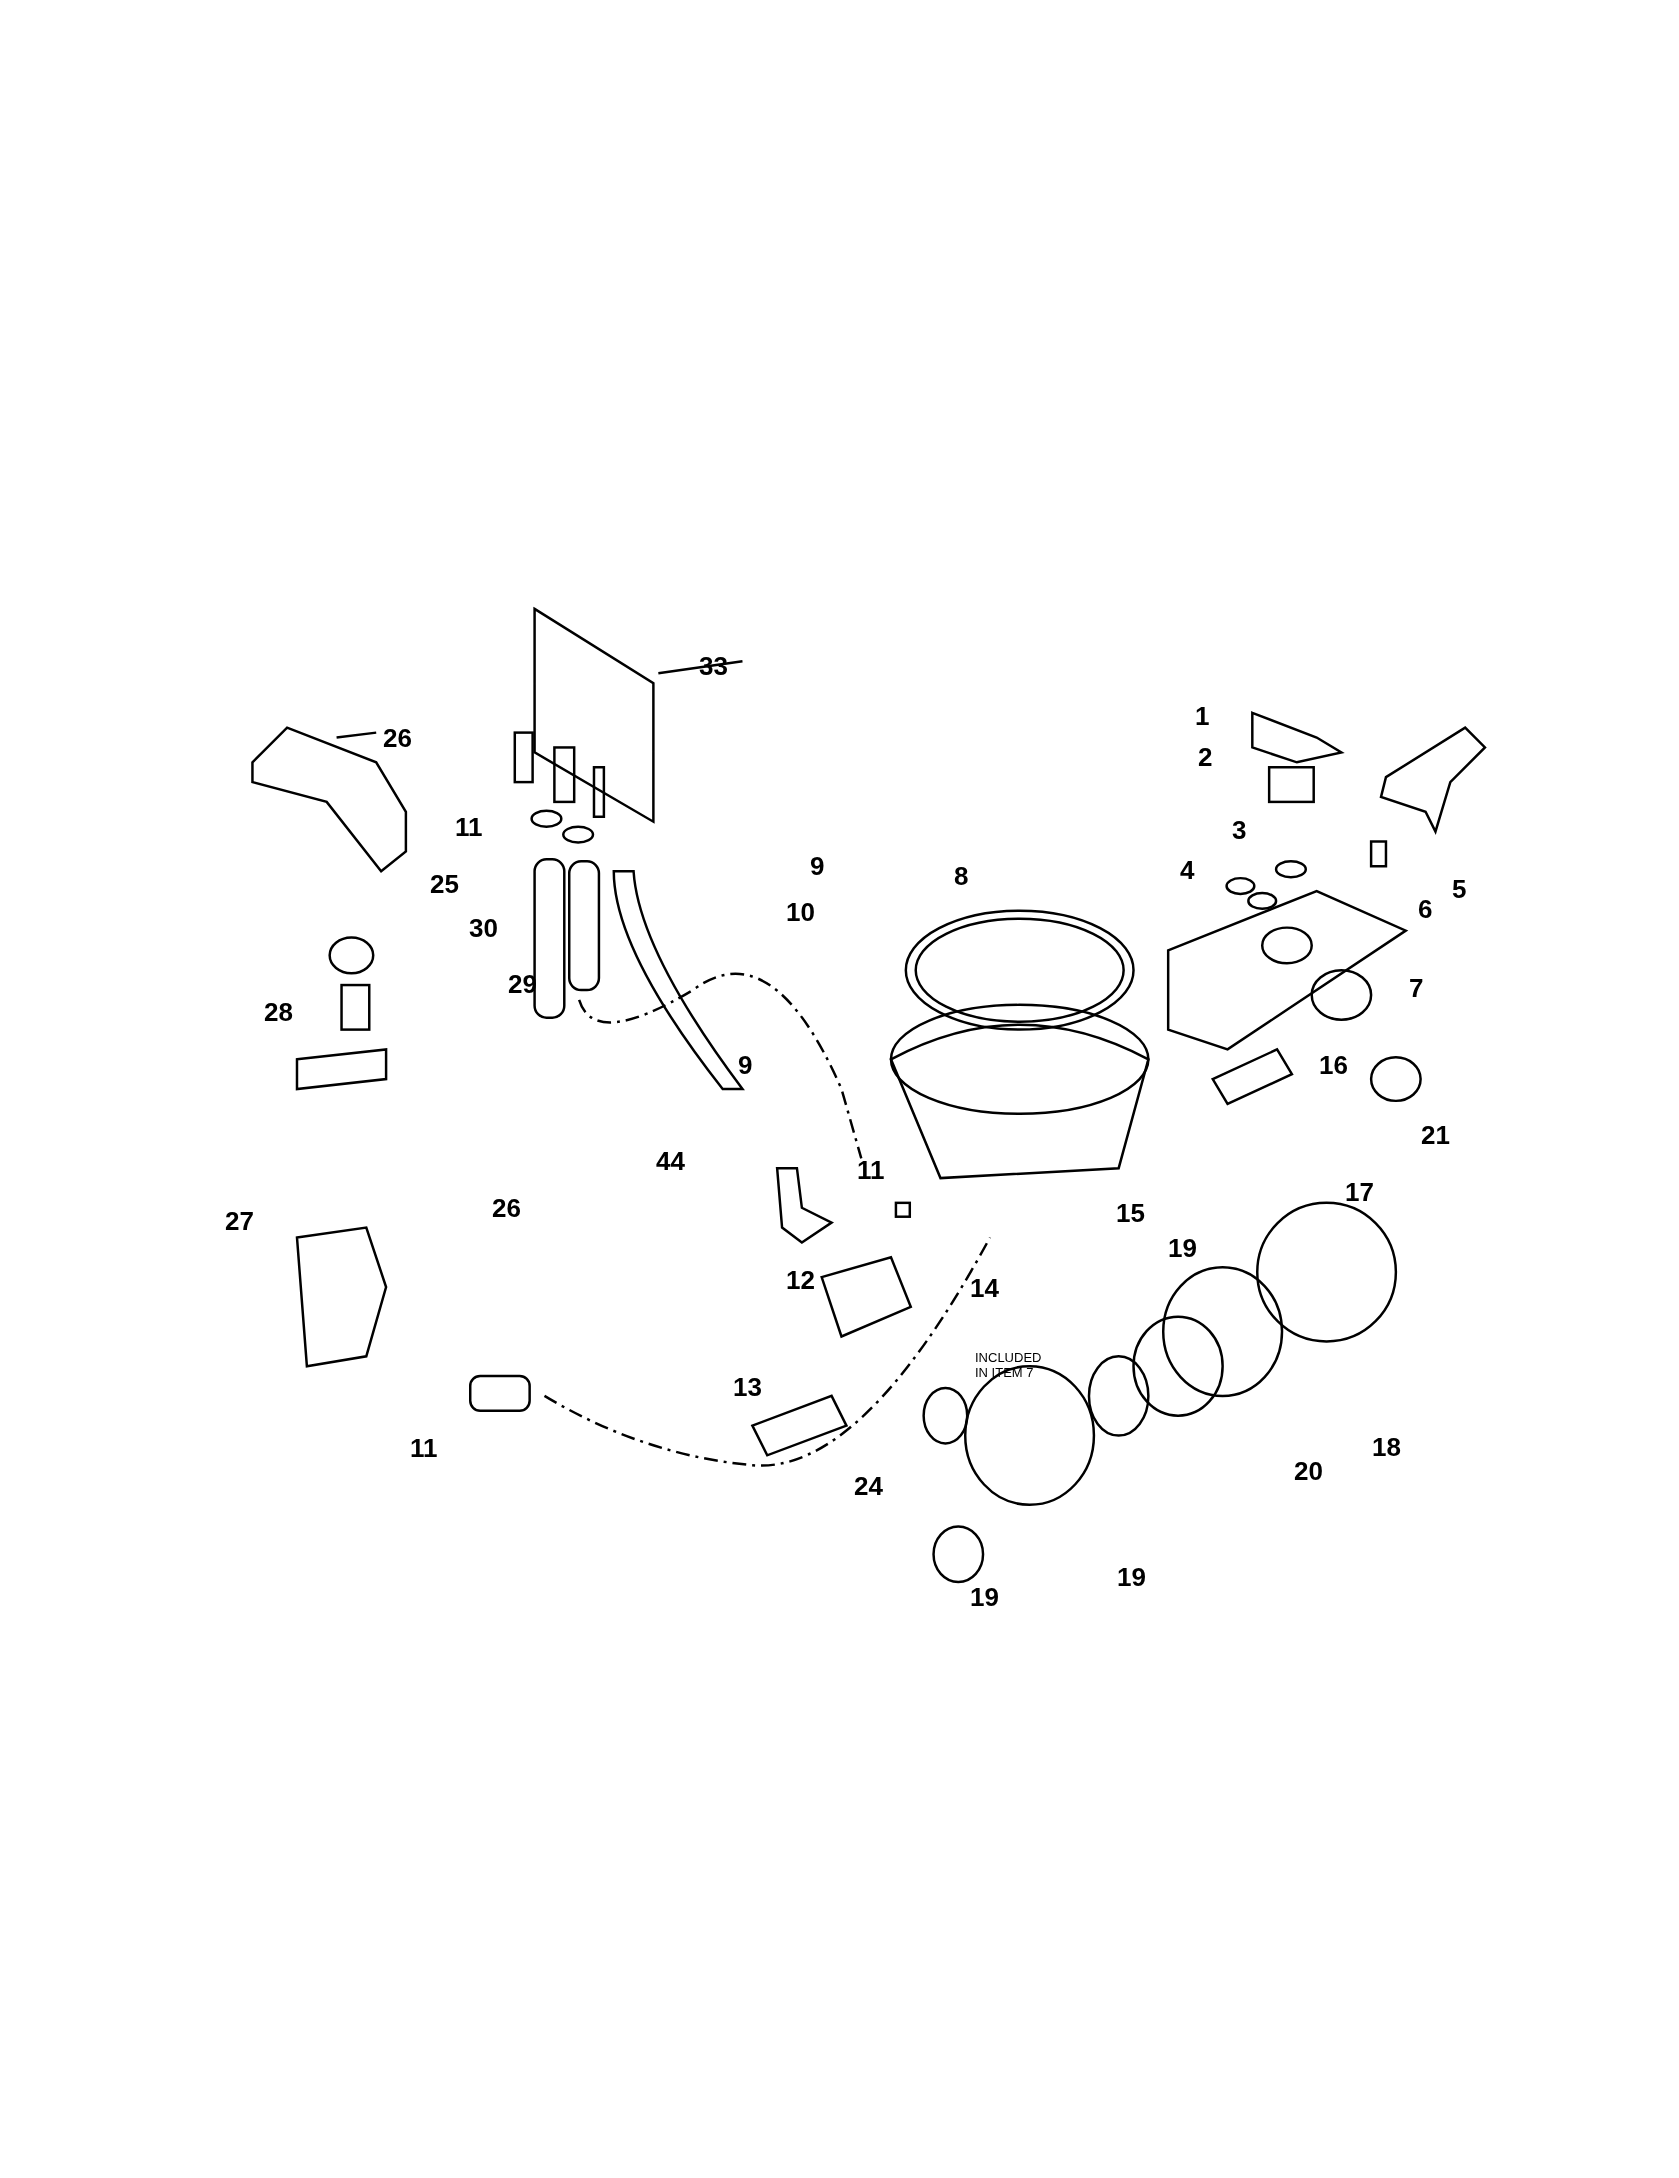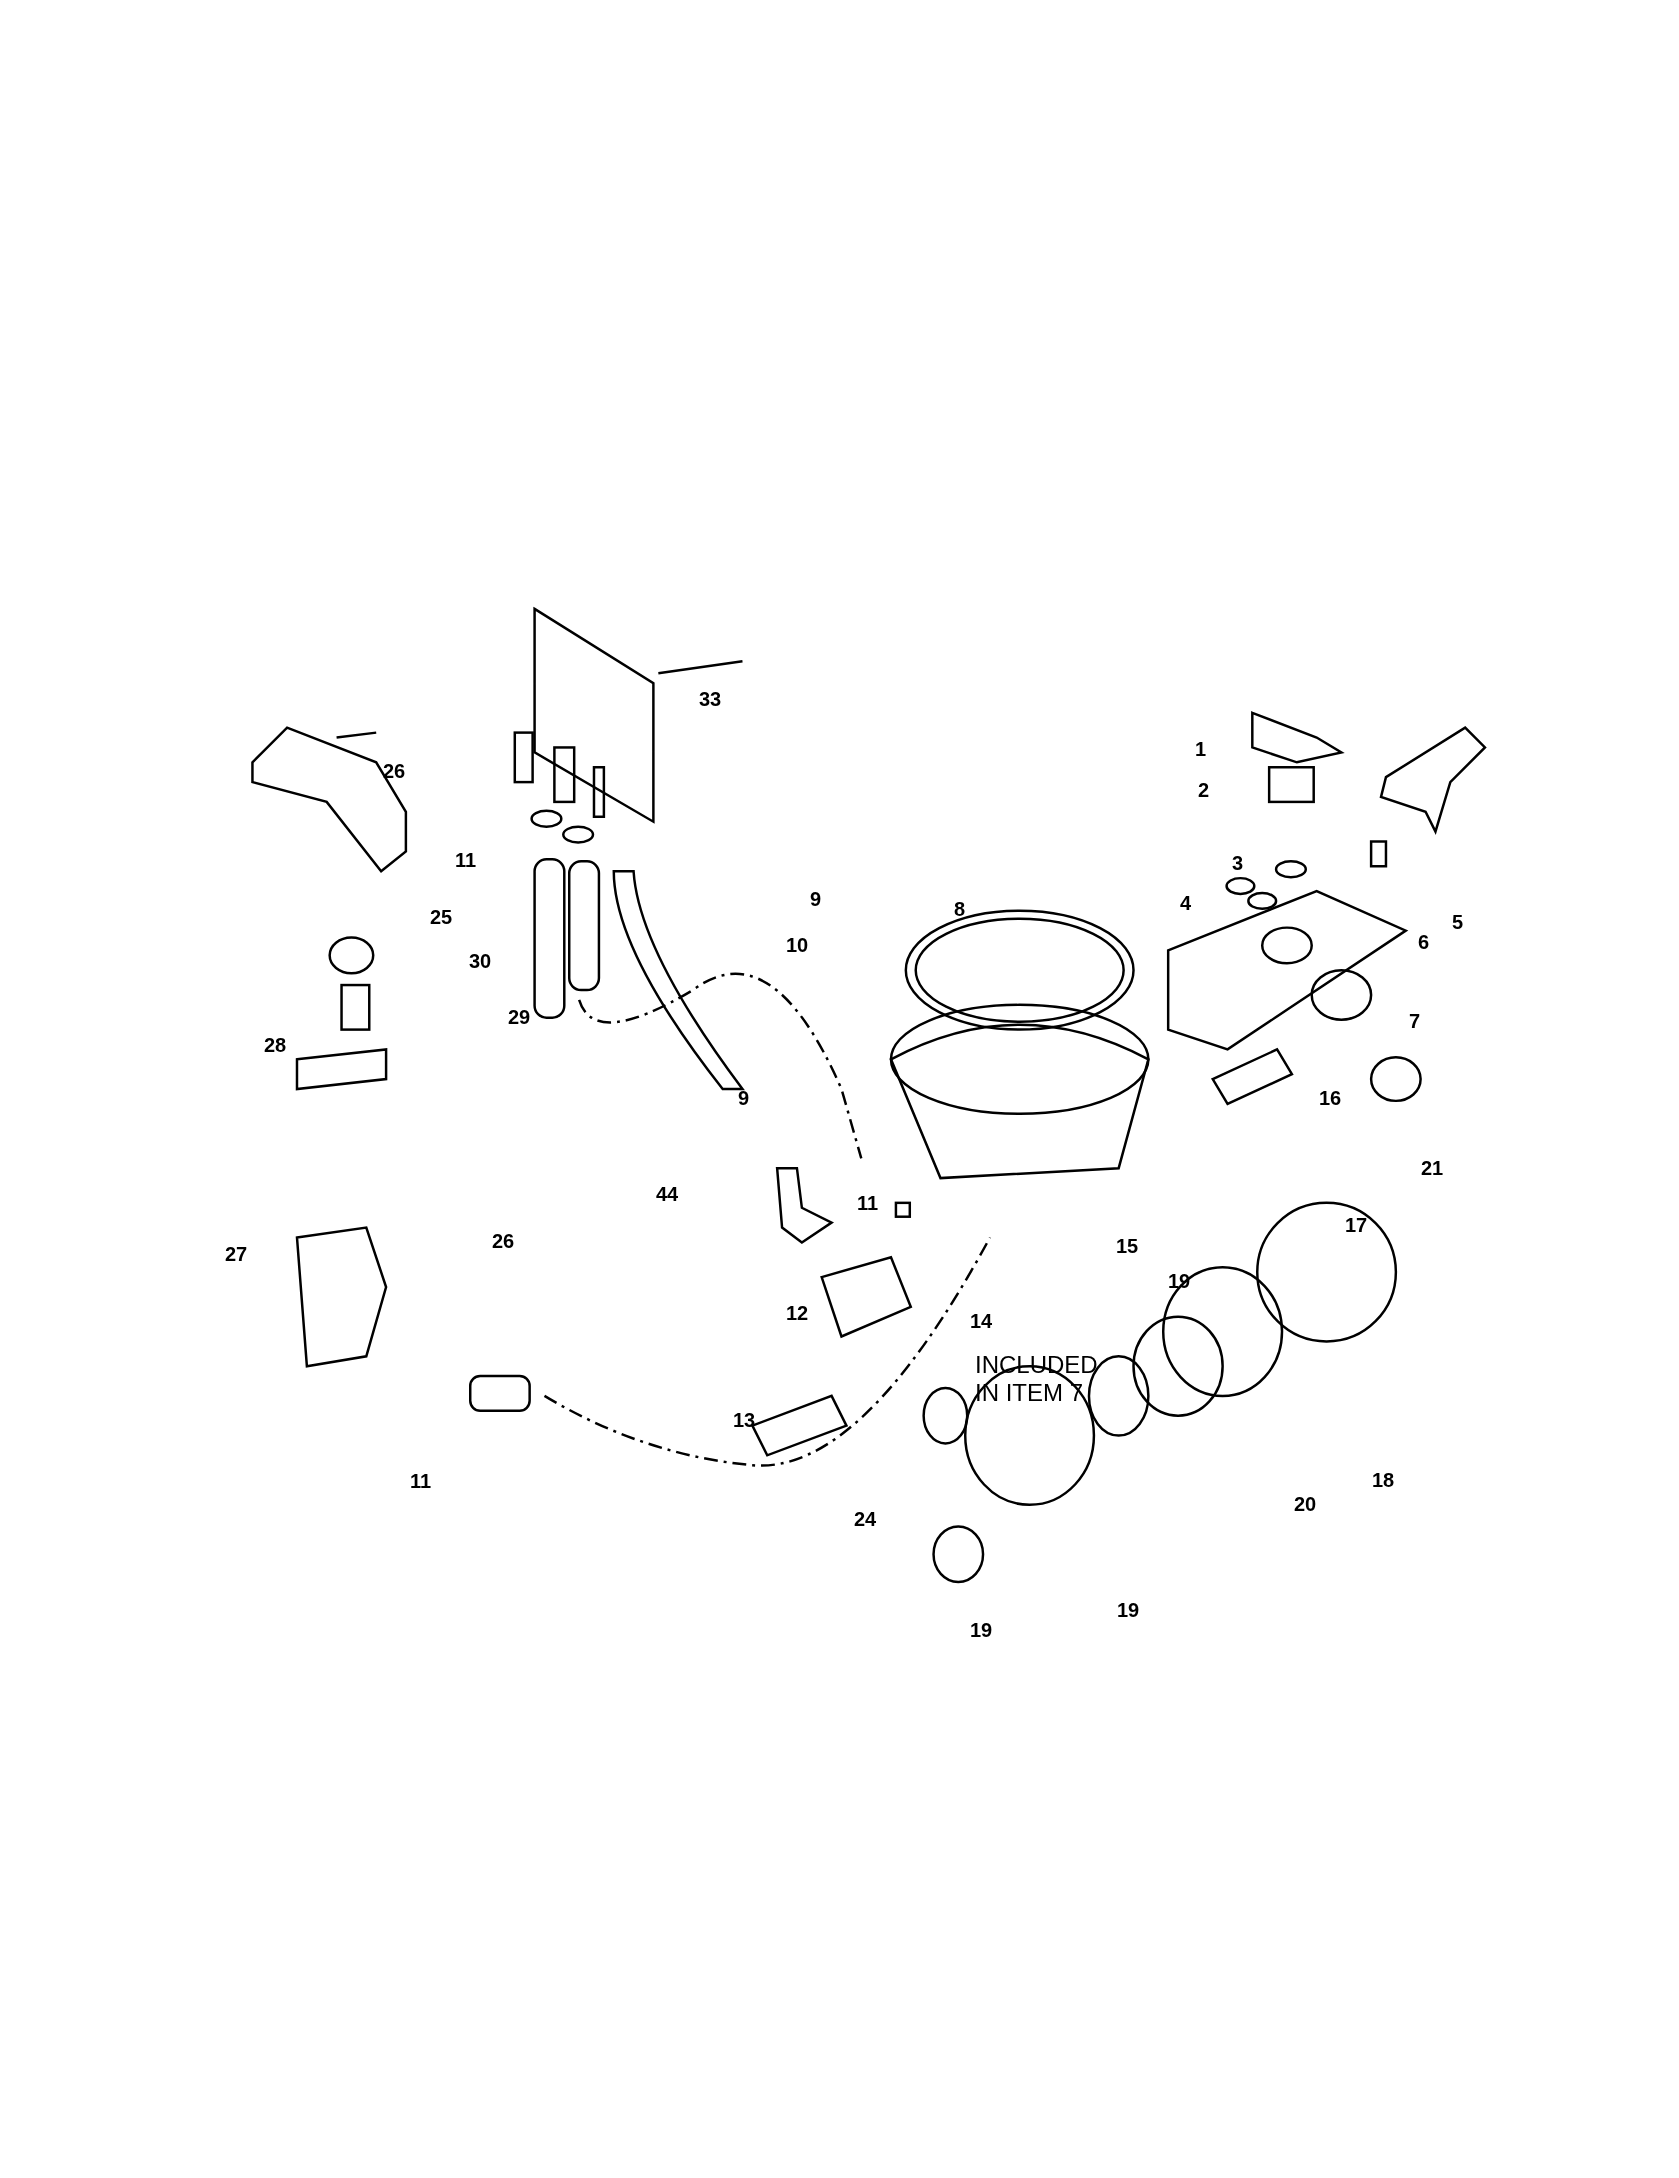--- a/index.html
+++ b/index.html
@@ -1,19 +1,19 @@
 <!DOCTYPE html>
 <html><head>
 <meta charset="utf-8">
 <style>
 html,body{margin:0;padding:0;background:#fff;}
 #canvas{position:relative;width:1679px;height:2178px;background:#fff;overflow:hidden;font-family:"Liberation Sans",sans-serif;}
 svg.parts{position:absolute;left:0;top:0;}
-.lbl{position:absolute;font-weight:bold;font-size:20px;color:#000;white-space:nowrap;line-height:1;margin-top:36px;}
-.note{position:absolute;font-size:24px;color:#000;line-height:1.15;white-space:pre;}
+.lbl{position:absolute;font-weight:bold;font-size:26px;color:#000;white-space:nowrap;line-height:1;}
+.note{position:absolute;font-size:13px;color:#000;line-height:1.15;white-space:pre;}
 </style>
 </head>
 <body>
 
 <div id="canvas">
   <svg class="parts" width="1679" height="2178" fill="none" stroke="#000" stroke-width="2.5" viewBox="0 0 1696 2200">
 
     <path d="M540 615 L660 690 L660 830 L540 760 Z"></path>
     <rect x="520" y="740" width="18" height="50"></rect>
       <rect x="560" y="755" width="20" height="55"></rect>

